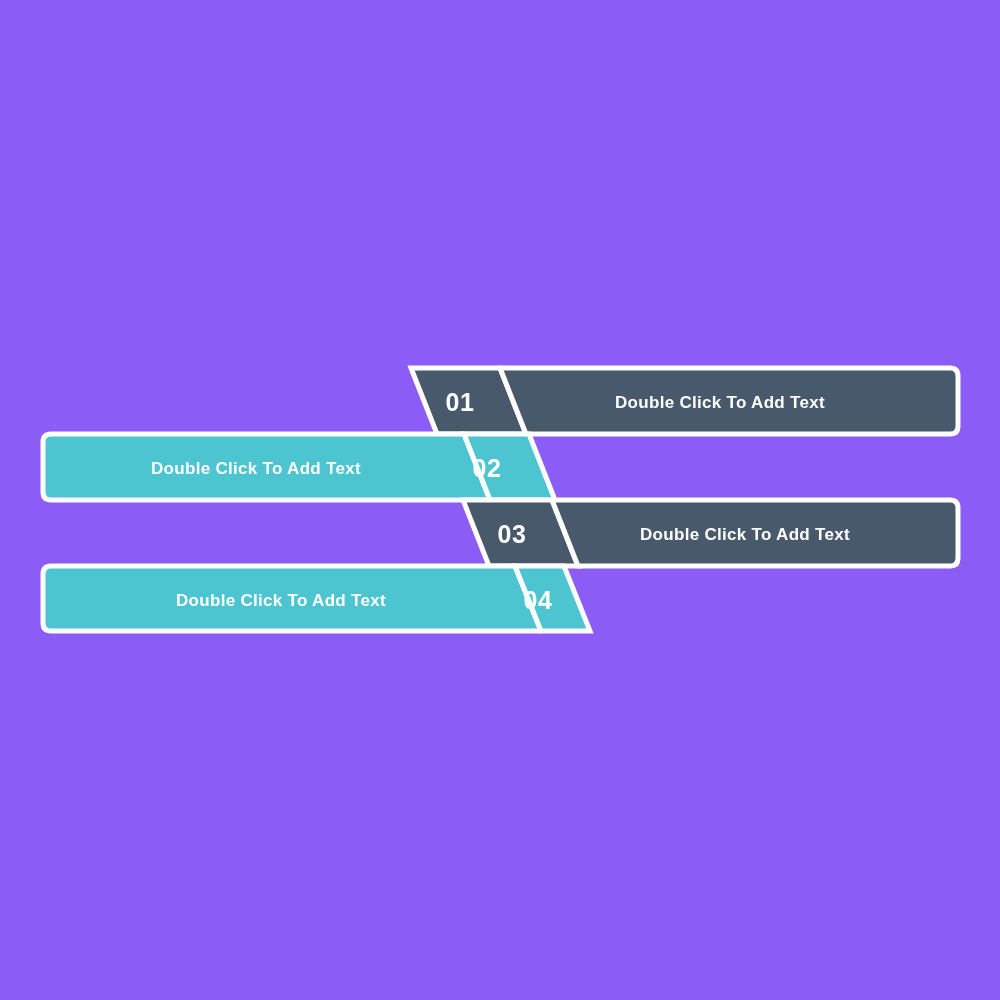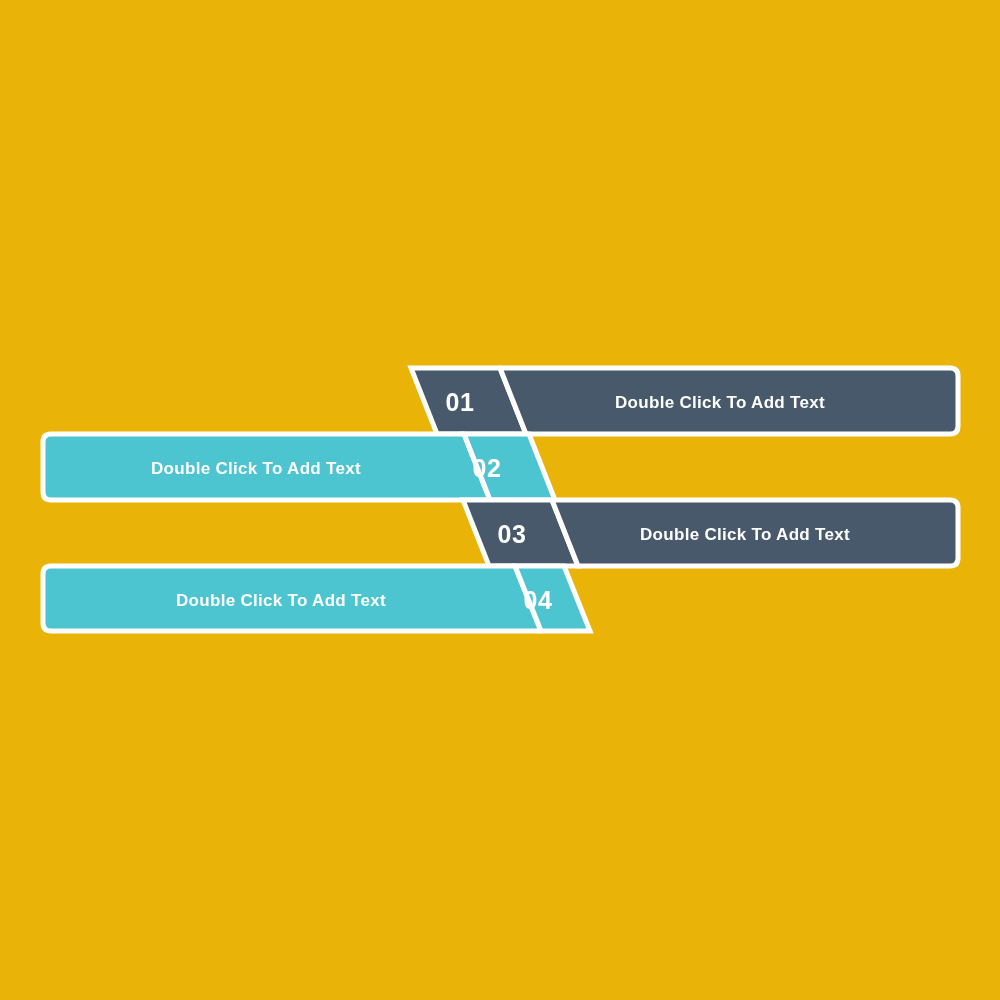--- a/index.html
+++ b/index.html
@@ -10,21 +10,21 @@
   body {
     width: 1000px;
     height: 1000px;
     overflow: hidden;
     font-family: "Liberation Sans", sans-serif;
   }
   #stage {
     position: relative;
     width: 1000px;
     height: 1000px;
-    background: #eab308;
+    background: #8b5cf6;
   }
   #diagram-svg {
     position: absolute;
     left: 0;
     top: 0;
     width: 1000px;
     height: 1000px;
     display: block;
   }
   .row-label {

